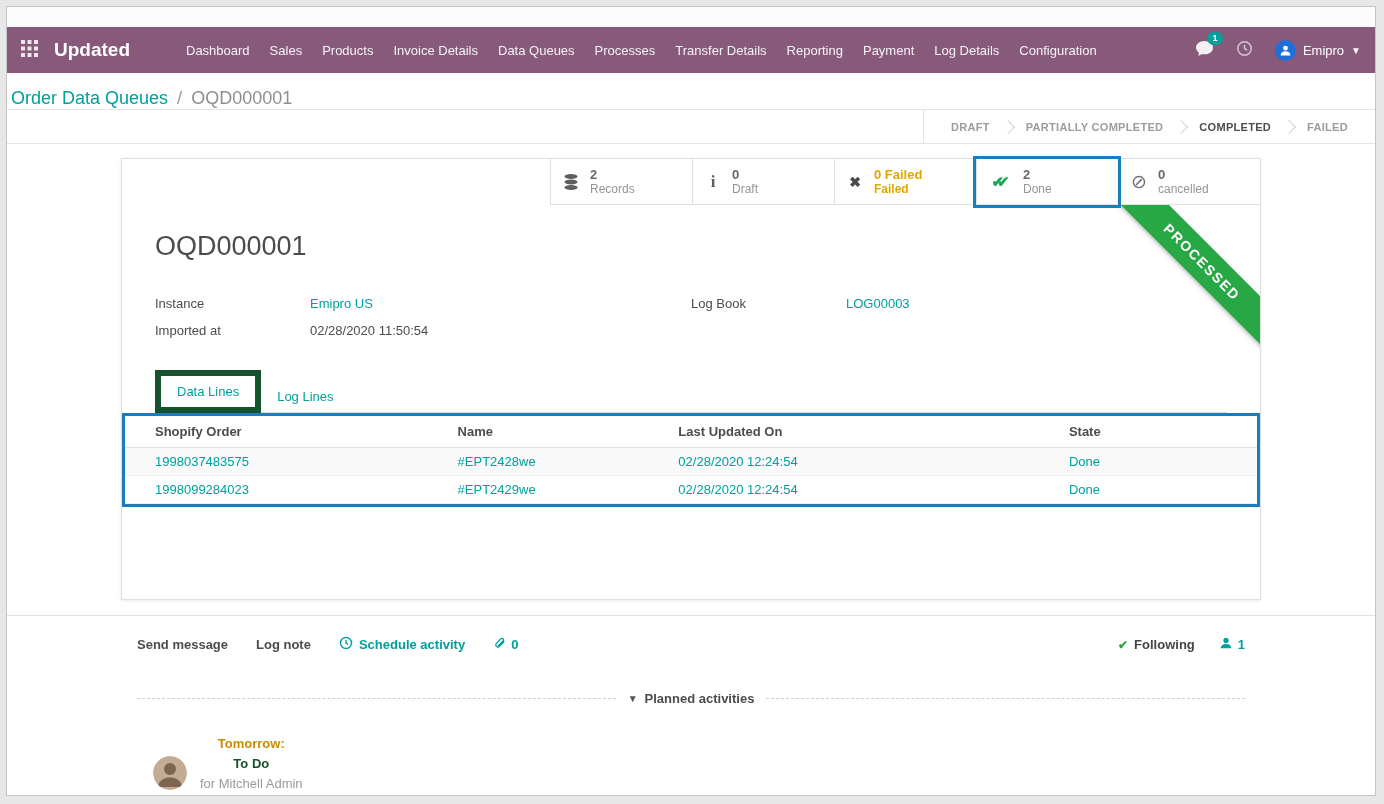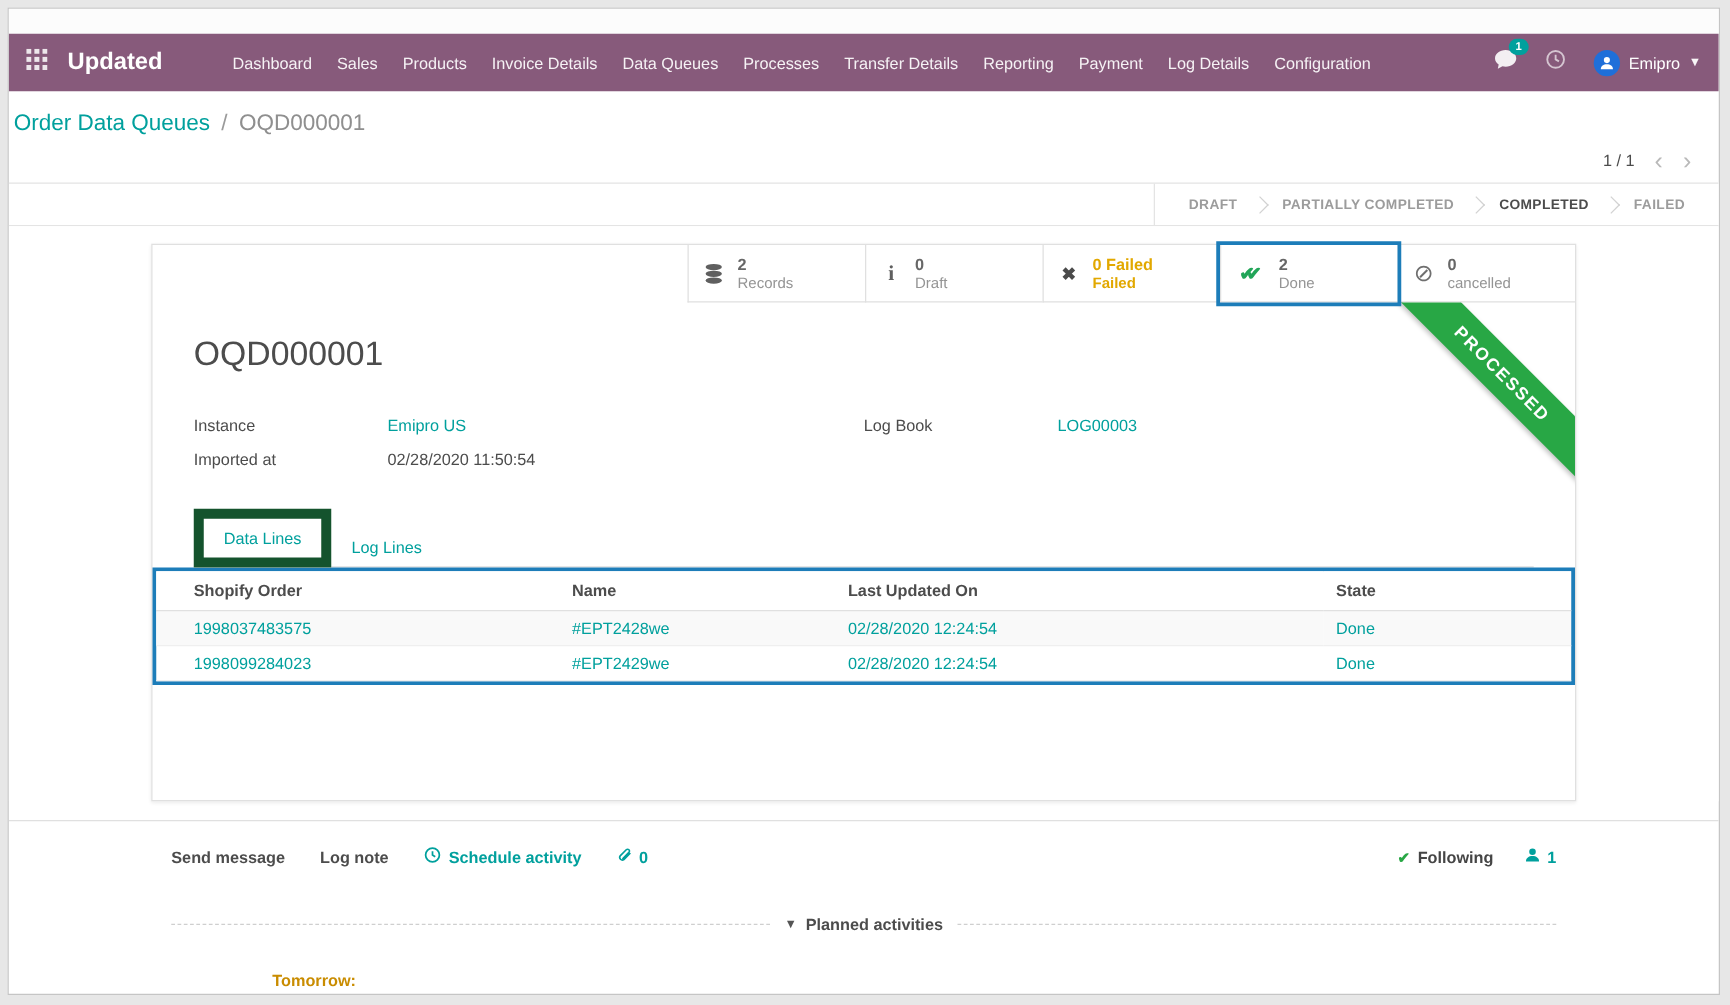--- a/index.html
+++ b/index.html
@@ -62,21 +62,21 @@
   .fields{display:flex;}
   .fcol{width:50%;display:flex;flex-direction:column;gap:12px;}
   .frow{display:flex;font-size:13px;align-items:baseline;}
   .flabel{width:155px;color:#4c4c4c;font-weight:normal;flex:none;}
   .fvalue{color:#4c4c4c;}
   .fvalue.link{color:#00A09D;cursor:pointer;}
 
   
   .tabs{margin-top:32px;display:flex;border-bottom:1px solid #ddd;align-items:flex-end;}
   .tab{font-size:13px;color:#00A09D;padding:8px 16px;cursor:pointer;}
-  .tab.active{border:8px solid #14532d;margin-bottom:-1px;background:#fff;}
+  .tab.active{border:6px solid #14532d;margin-bottom:-1px;background:#fff;}
 
   
   .table-highlight{margin:0 -33px;border:3px solid #1D7DB9;}
   table.datatable{width:100%;border-collapse:collapse;font-size:13px;table-layout:fixed;}
   .datatable th{text-align:left;font-weight:bold;color:#4c4c4c;padding:8px 10px;border-bottom:1px solid #e0e0e0;background:#fff;overflow:hidden;white-space:nowrap;}
   .datatable td{color:#00A09D;padding:6px 10px;border-bottom:1px solid #efefef;overflow:hidden;white-space:nowrap;cursor:pointer;}
   .datatable tbody tr:nth-child(odd) td{background:#f9f9f9;}
   .datatable th:first-child,.datatable td:first-child{padding-left:30px;}
   .sheet-spacer{height:92px;}
 
@@ -170,25 +170,20 @@
       </span>
     </div>
   </div>
 
   <div class="control-panel">
     <div class="breadcrumb">
       <span class="parent">Order Data Queues</span>
       <span class="sep">/</span>
       <span class="current">OQD000001</span>
     </div>
-  </div>
-  <div class="pager-row">
-    <span class="pager-value">1 / 1</span>
-    <span class="pager-chevron">‹</span>
-    <span class="pager-chevron">›</span>
   </div>
 
   <div class="statusbar-row">
     <div class="statusbar">
       <span class="sb-state">DRAFT</span>
       <span class="sb-sep"></span>
       <span class="sb-state">PARTIALLY COMPLETED</span>
       <span class="sb-sep"></span>
       <span class="sb-state active">COMPLETED</span>
       <span class="sb-sep"></span>

